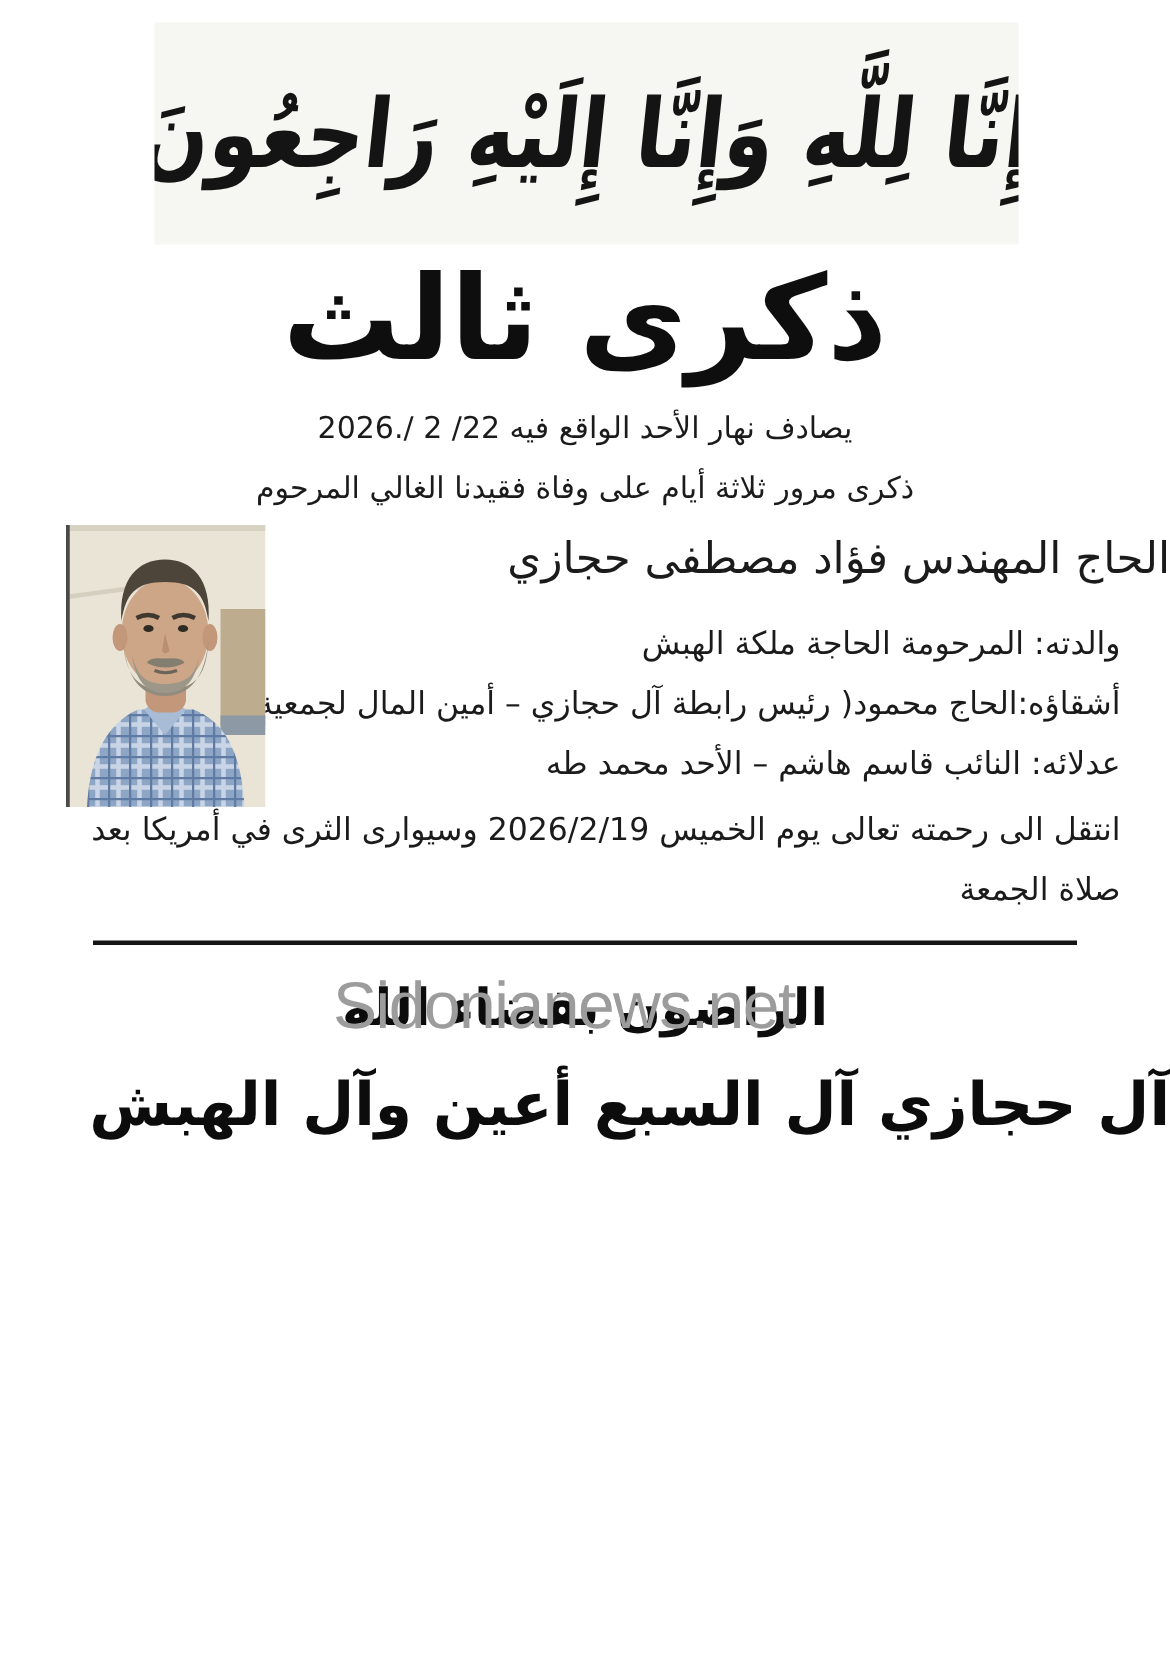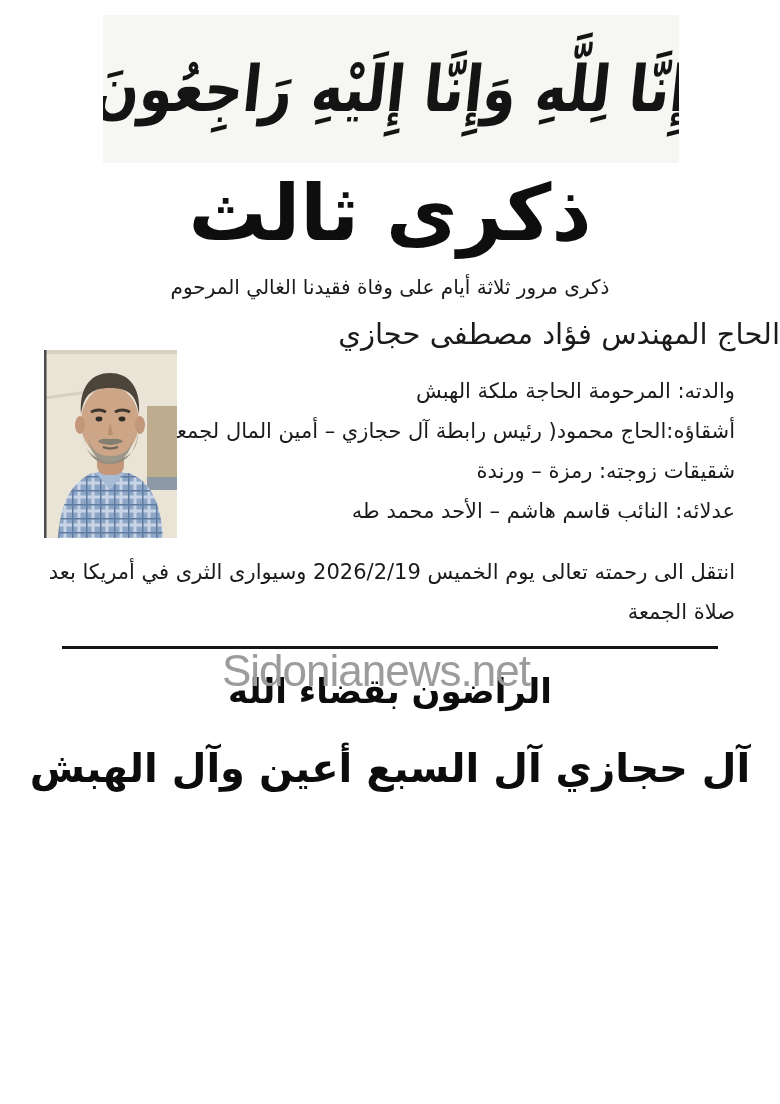--- a/index.html
+++ b/index.html
@@ -58,26 +58,26 @@
   .photo-wrap {
     position:absolute; left:44px; top:350px;
     width:133px; height:188px;
     z-index:2;
   }
 
   
   .details {
     position:relative; z-index:1;
     margin-top:12px;
-    padding:0 45px;
+    padding:0 33px;
     direction:rtl; text-align:right;
     font-size:21px; line-height:40px;
   }
   .details p { margin:0; }
-  .details p.para-gap { margin-top:21px; }
+  .details p.para-gap { margin-top:4px; }
 
   
   .watermark {
     position:absolute;
     left:222px; top:646px;
     z-index:0;
     direction:ltr;
     font-family:"Liberation Sans", sans-serif;
     font-size:44px; font-weight:400;
     color:#9c9c9c;
@@ -92,36 +92,37 @@
     height:3px;
     border-top:1px solid #151515;
     border-bottom:2px solid #151515;
   }
   .closing-1 {
     margin-top:16px; text-align:center;
     font-size:34px; font-weight:bold; line-height:52px;
     color:#0c0c0c;
   }
   .closing-2 {
-    margin-top:20px; text-align:center;
+    margin-top:8px; 
     font-size:40px; font-weight:bold; line-height:62px;
     color:#0c0c0c;
   }
 </style>
 </head>
 <body>
 
 <div class="page">
 
   <div class="calligraphy">
     <span class="callig-text">إِنَّا لِلَّهِ وَإِنَّا إِلَيْهِ رَاجِعُونَ</span>
   </div>
 
   <h1 class="title">ذكرى ثالث</h1>
 
+  <p class="date-line">يصادف نهار الأحد الواقع فيه 22/ 2 /.2026</p>
   <p class="occasion-line">ذكرى مرور ثلاثة أيام على وفاة فقيدنا الغالي المرحوم</p>
 
   <p class="deceased-name">الحاج المهندس فؤاد مصطفى حجازي</p>
 
   <div class="photo-wrap">
     <svg width="133" height="188" viewBox="0 0 133 188">
       <defs>
         <pattern id="plaid" width="14" height="14" patternUnits="userSpaceOnUse">
           <rect width="14" height="14" fill="#8ea6c6"></rect>
           <path d="M0 7 H14 M7 0 V14" stroke="#c9d5e6" stroke-width="3"></path>
@@ -162,21 +163,20 @@
 
       <path d="M59 97 Q66 100 74 97" stroke="#6b6458" stroke-width="2" fill="none"></path>
 
       <rect x="0" y="0" width="2.5" height="188" fill="#4a4a4a"></rect>
     </svg>
   </div>
 
   <div class="details">
     <p>والدته:   المرحومة الحاجة ملكة الهبش</p>
     <p>أشقاؤه:الحاج محمود( رئيس رابطة آل حجازي – أمين المال لجمعية تجارصيدا)</p>
-    <p>شقيقات زوجته: رمزة – ورندة</p>
     <p>عدلائه: النائب قاسم هاشم – الأحد محمد طه</p>
     <p class="para-gap">انتقل الى رحمته تعالى يوم الخميس 2026/2/19 وسيوارى الثرى في أمريكا بعد صلاة الجمعة</p>
   </div>
 
   <div class="watermark">Sidonianews.net</div>
 
   <div class="separator"></div>
 
   <p class="closing-1">الراضون بقضاء الله</p>
   <p class="closing-2">آل حجازي آل السبع أعين وآل الهبش</p>

